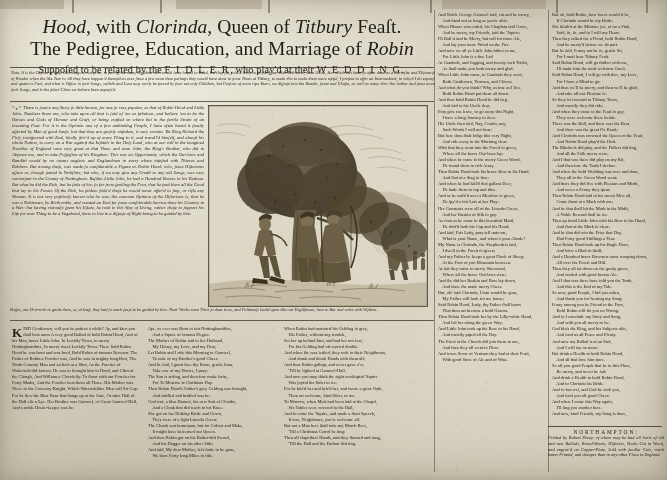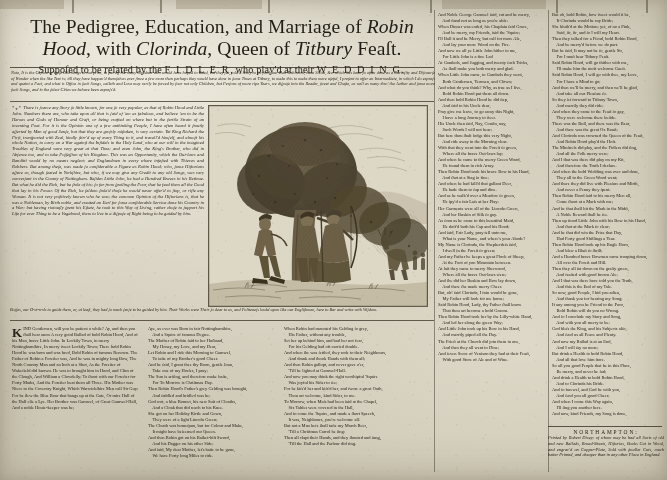--- a/index.html
+++ b/index.html
@@ -109,22 +109,22 @@
   <div class="tape" style="left:160px;"></div>
   <div class="tape" style="left:268px;"></div>
   <div class="tape" style="left:430px;"></div>
   <div class="tape" style="left:556px;"></div>
   <div class="tape" style="left:646px;"></div>
   <div class="tape2" style="left:0px;width:64px;"></div>
   <div class="tape2" style="left:176px;width:86px;"></div>
   <div class="tape2" style="left:442px;width:104px;"></div>
 
   <div id="titlebox">
+    <div class="tline"><span class="it">Hood</span><span>, with </span><span class="it">Clorinda</span><span>, Queen of </span><span class="it">Titbury</span><span> Feaſt.</span></div>
     <div class="tline"><span>The Pedigree, Education, and Marriage of </span><span class="it">Robin</span></div>
-    <div class="tline"><span class="it">Hood</span><span>, with </span><span class="it">Clorinda</span><span>, Queen of </span><span class="it">Titbury</span><span> Feaſt.</span></div>
     <div class="subline"><span>Suppoſed to be related by the </span><span class="sp">F I D L E R</span><span>, who play'd at their </span><span class="sp">W E D D I N G.</span></div>
   </div>
   <div id="titlerule"></div>
 
   <div id="note">Note, It is the Cuſtom of theſe Old Songs to not print, to put off the many Children who would have hoped to Read, but they ſat, told a Story to ſet forth our Dan Robinson, Jane Shore, &amp;c. which has been ſo often done as a Curioſity and Diſcourſe of Wonder when the like Text is; till they have happen'd themſelves ever ſince a few more than perhaps they would have done in ſome Times at Titbury, to make this to make them more uſeful, I preſent to offer an Intermediate, in which I do expreſs and quaint a Fact, and what is Office in ſuch Songs, calleth and Love may verily be forced by four not only Children, but Perſons of more ripe Years, we diſpoſe into the Reader, ſweet and Chaſte, as well as many thro' the Author and ſome more ſuch Songs, and in the ſelect Cities we behave been expreſs'd.</div>
   <div id="noterule"></div>
 
   <div id="preface"><span class="star">*⁎*</span> <span>There is ſcarce any Story ſo little known, for one ſo very popular, as that of Robin Hood and Little John. Numbers there are, who take upon all that is ſaid of 'em as fabulous, and believe 'em to be the Heroes and Gods of Honour and Craft, or being crafted on where but in the fertile Strain of an inventing Poet. For it is the Opinion one of a few unthinking People, I have often heard it ſtoutly aſſerted by Men of good Senſe, but that they are groſsly miſtaken, is very certain. Yet King Richard the Firſt, tranſported with Zeal, kindly ſtirr'd up of every Thing to it, and travell'd himſelf, and almoſt his whole Nation, to carry on a War againſt the Infidels in the Holy Land, who at our will in the imagined Troubles of England were very great at that Time; and even John, the King's Brother, who did in Abſence too, and to take Poſſeſſion of his Kingdom. This was an Opportunity, which the Out-laws and Banditti would by no means neglect; and Englandmen in every where infeſted with Thieves and Robbers. But among theſe, was made ſo conſiderable a Figure as Robin Hood; who, ſome Hiſtorians aſſure us, though ſeated in Yorkſhire, but who, if we may give any Credit to any old Songs, was very converſant in the County of Nottingham. Beſides Little John, he had a Hundred Braves in his Retinue. But what he did the Rich, but he ſtole of his; ſo far from ſpoiling the Poor, that he feed them all the Good that lay in his Power. Of the Rich, he ſeldom ſtole'd thoſe he would never offer'd to ſtop, or rifle any Woman. It is not very poſitively known who he was; the common Opinion of the Hiſtorians is, that he was a Nobleman, by Birth noble, and created an Earl for ſome conſiderable Service done his Country in a War; but having riotouſly ſpent his Eſtate, he took to this Way of Living, rather choſe to ſupport his Life for ever Thing to be a Vagabond, them to live in a diſpoſe of Right being to be guided by him.</span></div>
 
   <div id="cut">

